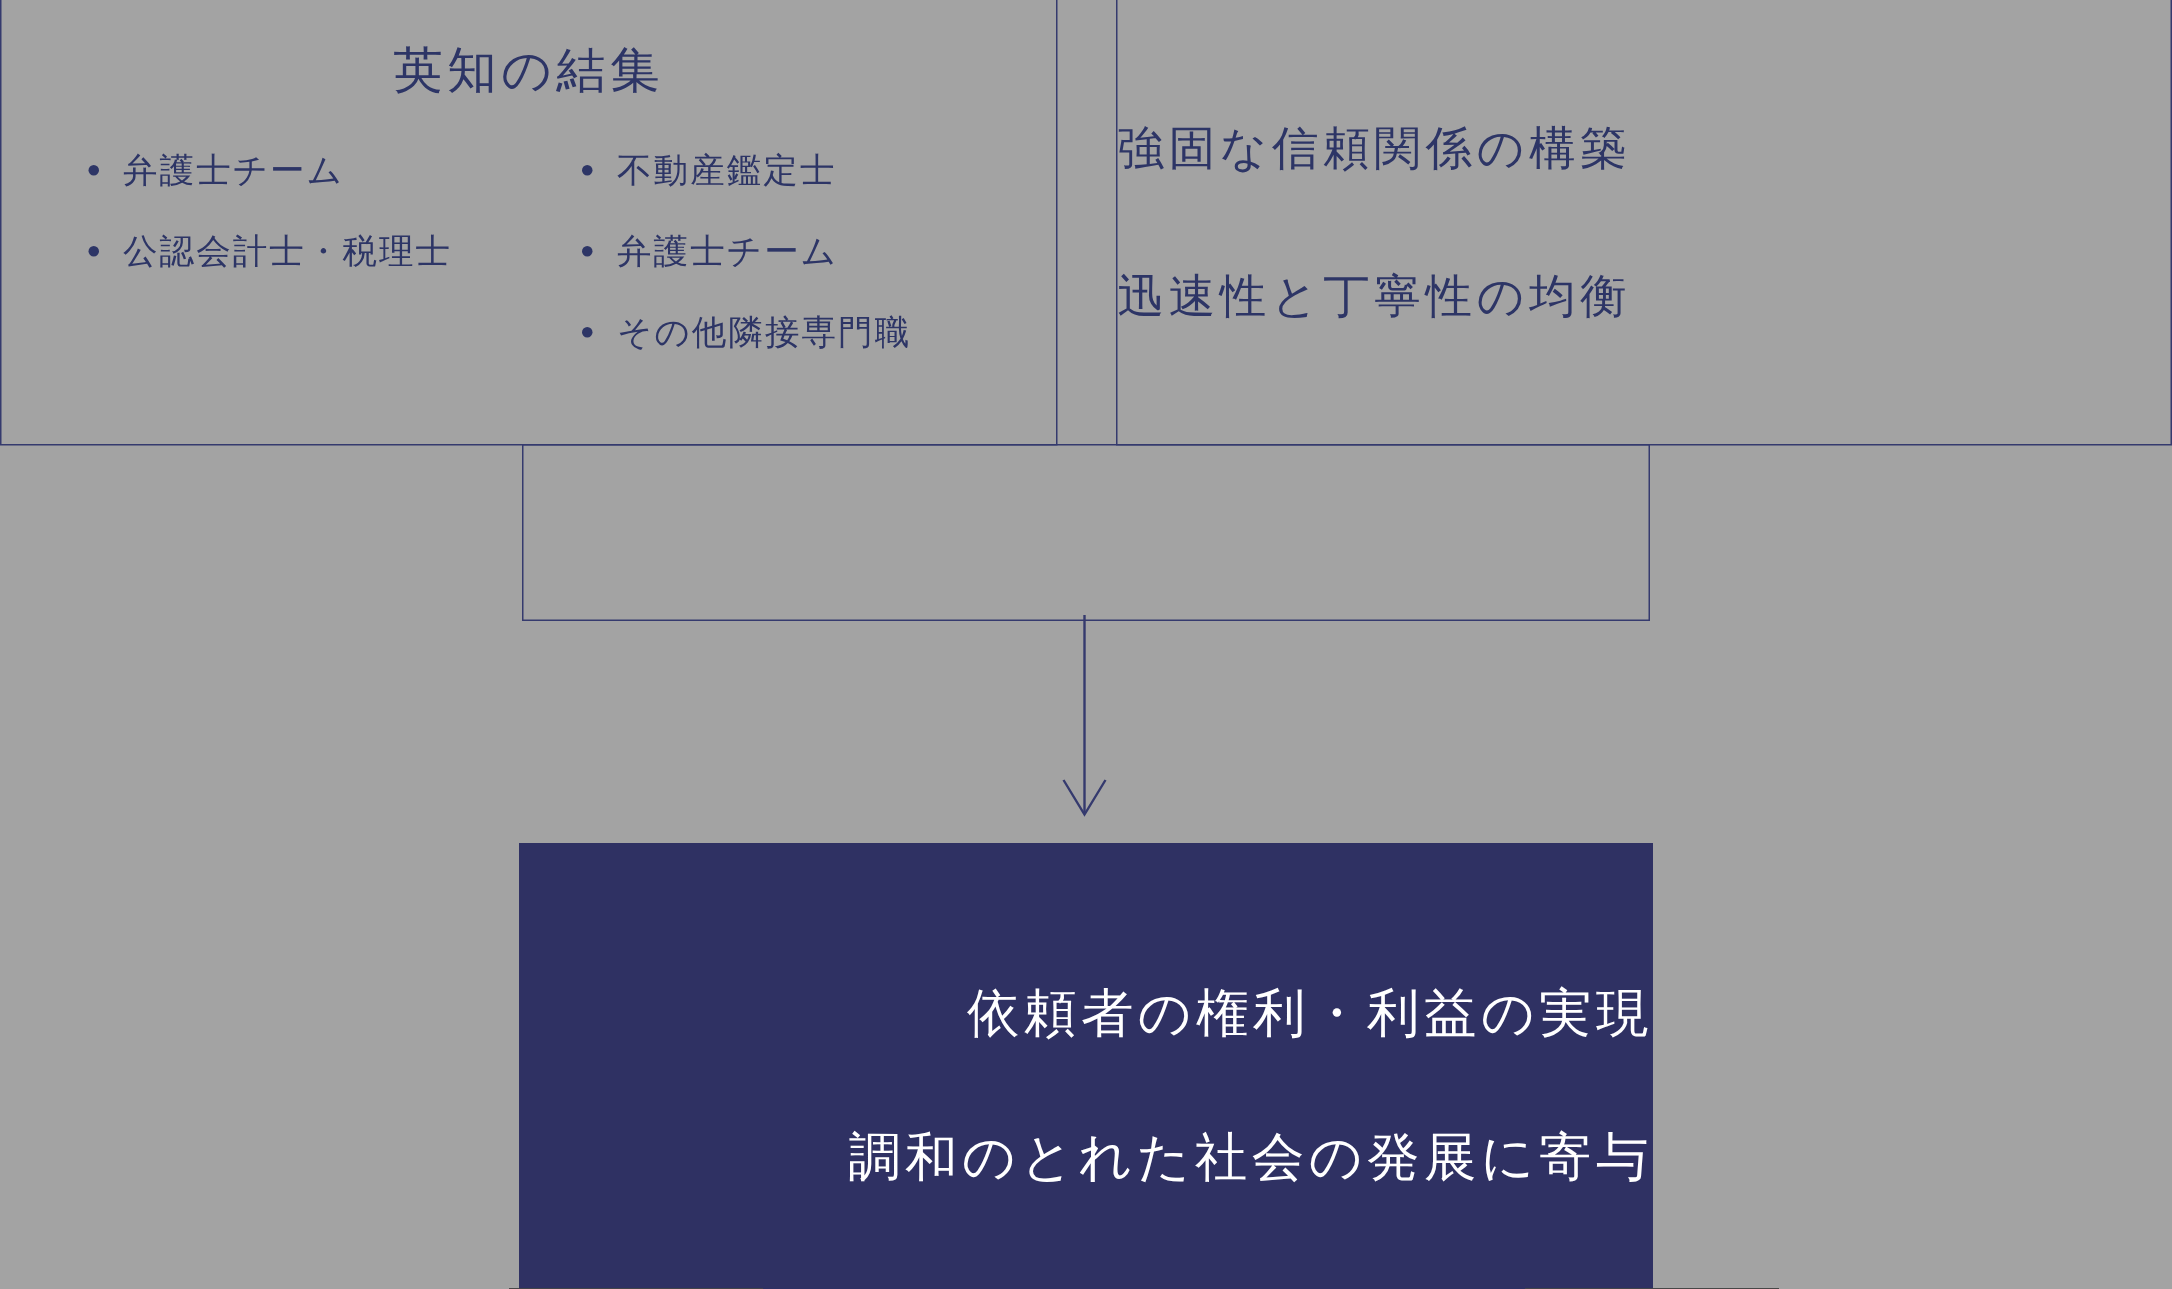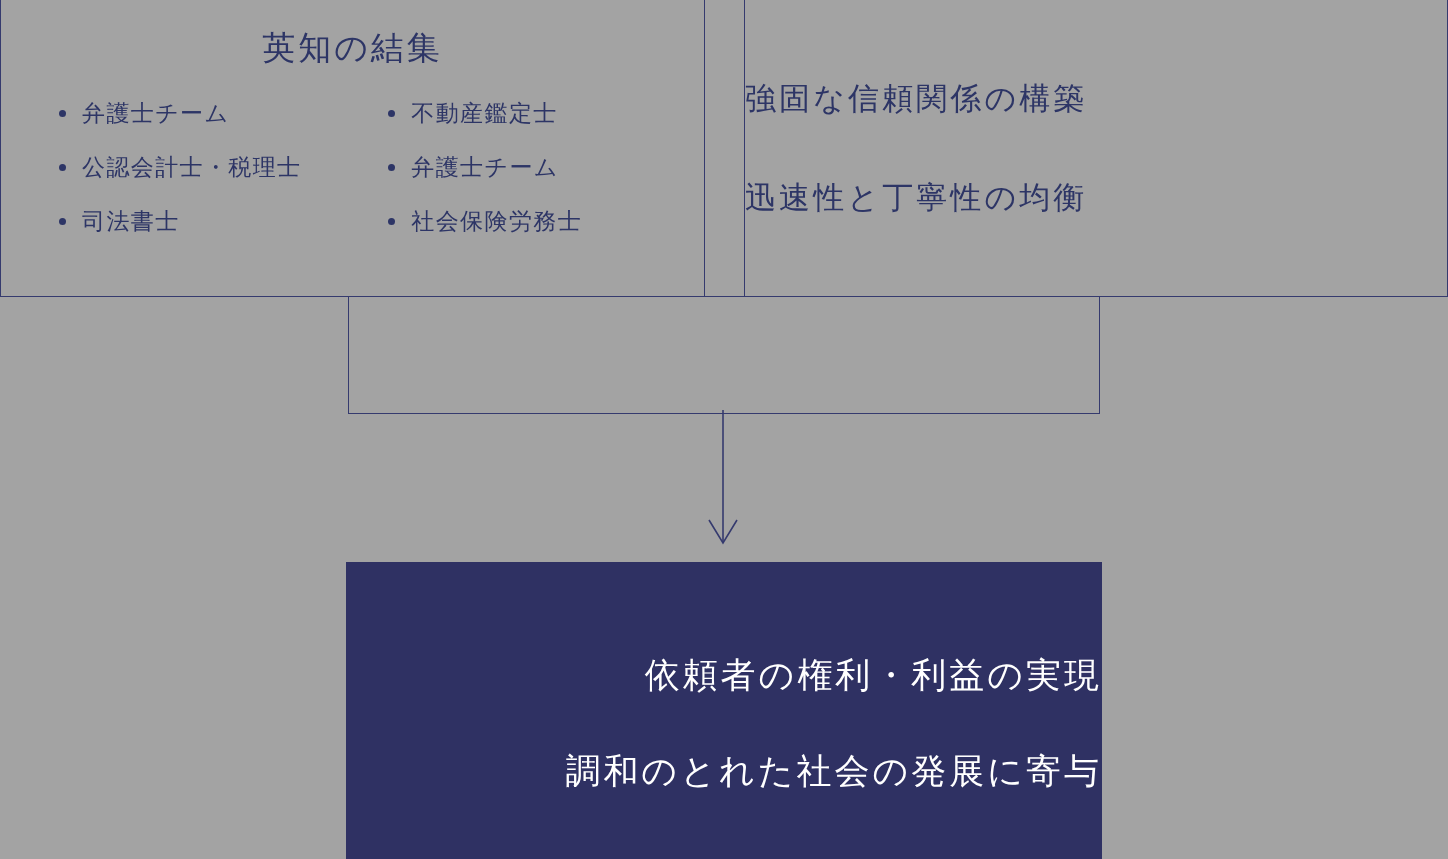--- a/index.html
+++ b/index.html
@@ -173,38 +173,34 @@
 
       <div class="col col-left">
         <div class="bullet-row">
           <span class="bullet-dot"></span>
           <span class="bullet-label">弁護士チーム</span>
         </div>
         <div class="bullet-row">
           <span class="bullet-dot"></span>
           <span class="bullet-label">公認会計士・税理士</span>
         </div>
-        <div class="bullet-row">
-          <span class="bullet-dot"></span>
-          <span class="bullet-label">司法書士</span>
-        </div>
       </div>
 
       <div class="col col-right">
         <div class="bullet-row">
           <span class="bullet-dot"></span>
           <span class="bullet-label">不動産鑑定士</span>
         </div>
         <div class="bullet-row">
           <span class="bullet-dot"></span>
           <span class="bullet-label">弁護士チーム</span>
         </div>
         <div class="bullet-row">
           <span class="bullet-dot"></span>
-          <span class="bullet-label">社会保険労務士</span>
+          <span class="bullet-label">その他隣接専門職</span>
         </div>
       </div>
 
     </div>
   </div>
 
   <div class="frame" id="box-relationship">
     <div class="centered-lines">
       <p class="rel-line">強固な信頼関係の構築</p>
       <p class="rel-line">迅速性と丁寧性の均衡</p>

